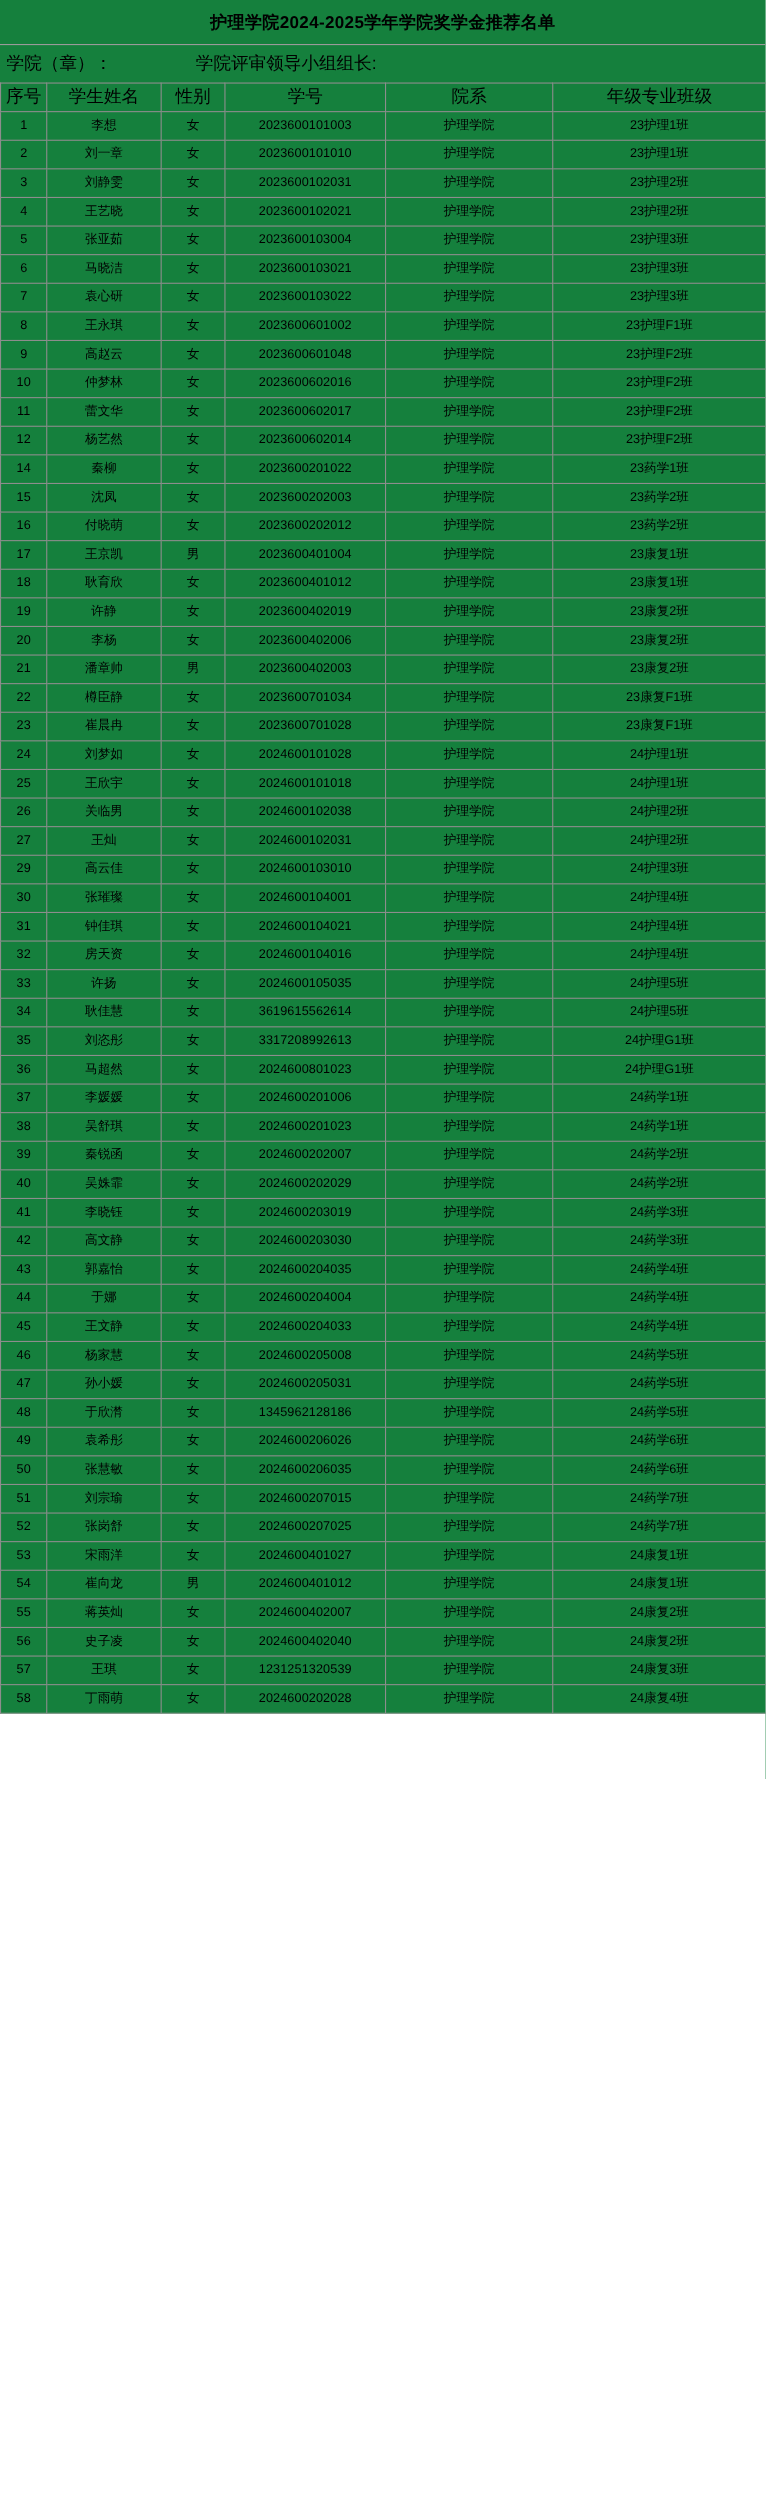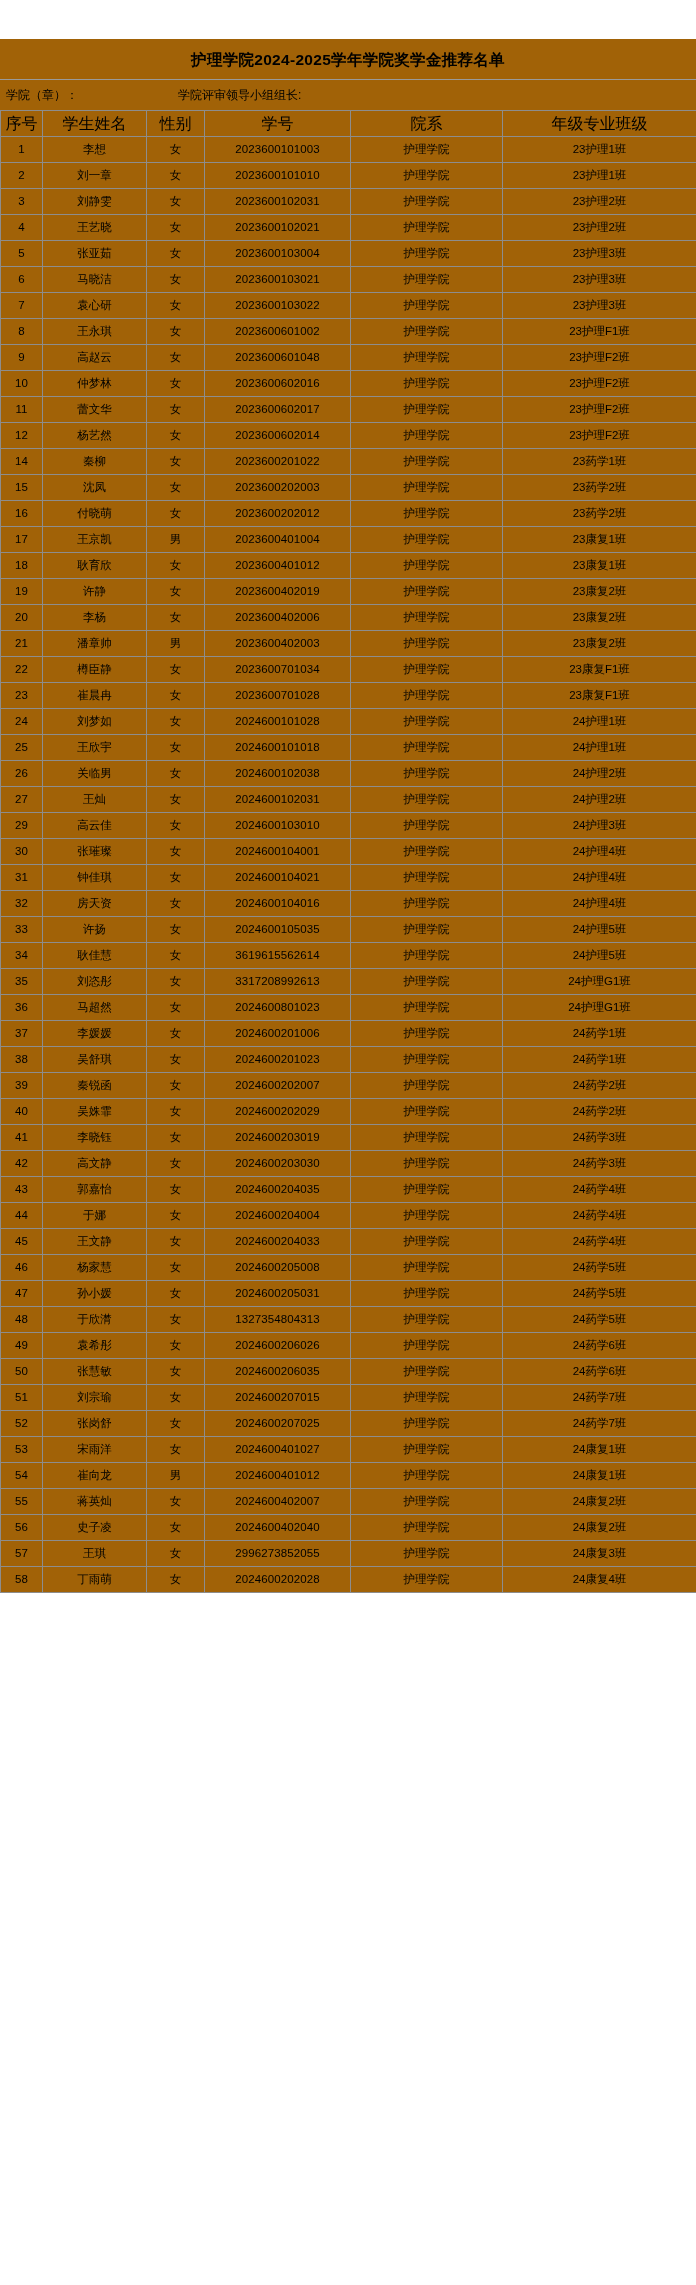--- a/index.html
+++ b/index.html
@@ -9,40 +9,39 @@
   }
   body {
     width: 696px;
     font-family: "Liberation Sans", sans-serif;
     color: #000000;
   }
   .page {
     width: 696px;
     box-sizing: border-box;
     padding: 0;
-    background: #a16207;
-    margin-top: 39px;
+    background: #15803d;
   }
   .doc-title {
     text-align: center;
     font-size: 15.5px;
     font-weight: bold;
     letter-spacing: 0.3px;
     padding: 11px 0 9px 0;
     line-height: 1.3;
   }
   .title-rule {
     height: 1px;
     background: #9a9a9a;
     width: 100%;
   }
   .meta-row {
     display: flex;
     align-items: flex-end;
-    font-size: 12px;
+    font-size: 16px;
     padding: 7px 0 6px 0;
     box-sizing: border-box;
   }
   .meta-left {
     width: 170px;
     padding-left: 6px;
     white-space: nowrap;
   }
   .meta-right {
     flex: 1;
@@ -468,21 +467,21 @@
           <td>孙小媛</td>
           <td>女</td>
           <td class="id-cell">2024600205031</td>
           <td>护理学院</td>
           <td>24药学5班</td>
         </tr>
         <tr>
           <td class="num">48</td>
           <td>于欣潸</td>
           <td>女</td>
-          <td class="id-cell">1327354804313</td>
+          <td class="id-cell">1345962128186</td>
           <td>护理学院</td>
           <td>24药学5班</td>
         </tr>
         <tr>
           <td class="num">49</td>
           <td>袁希彤</td>
           <td>女</td>
           <td class="id-cell">2024600206026</td>
           <td>护理学院</td>
           <td>24药学6班</td>
@@ -540,21 +539,21 @@
           <td>史子凌</td>
           <td>女</td>
           <td class="id-cell">2024600402040</td>
           <td>护理学院</td>
           <td>24康复2班</td>
         </tr>
         <tr>
           <td class="num">57</td>
           <td>王琪</td>
           <td>女</td>
-          <td class="id-cell">2996273852055</td>
+          <td class="id-cell">1231251320539</td>
           <td>护理学院</td>
           <td>24康复3班</td>
         </tr>
         <tr>
           <td class="num">58</td>
           <td>丁雨萌</td>
           <td>女</td>
           <td class="id-cell">2024600202028</td>
           <td>护理学院</td>
           <td>24康复4班</td>

